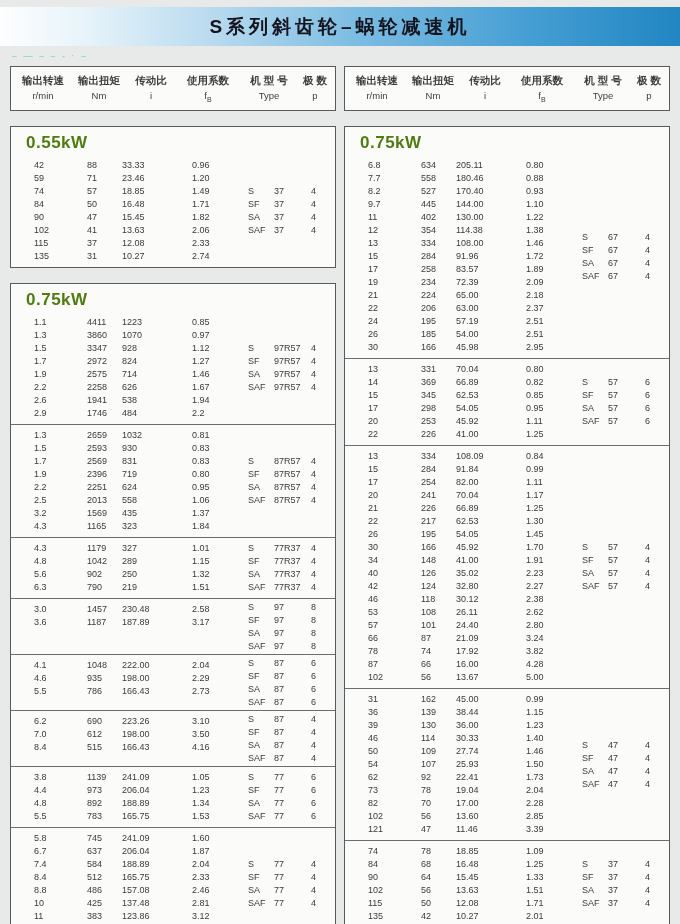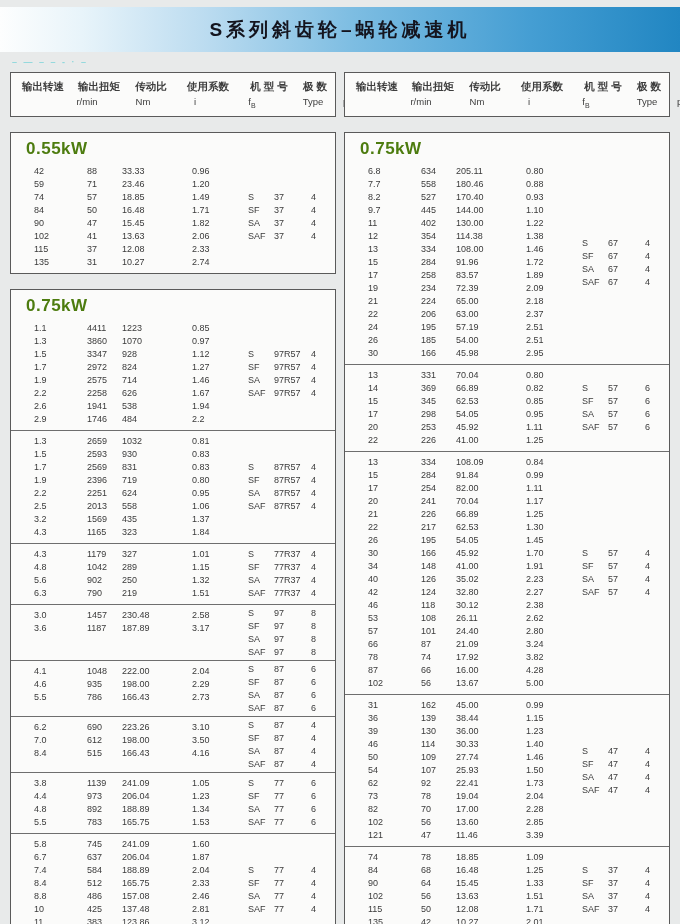--- a/index.html
+++ b/index.html
@@ -2,38 +2,38 @@
 <html><head>
 <meta charset="utf-8">
 <style>
   html,body { margin:0; padding:0; }
   body {
     width:680px; height:924px; overflow:hidden;
     background:#e8eaea;
     font-family:"Liberation Sans", sans-serif;
   }
   .banner {
-    margin-top:7px; height:45px;
+    margin-top:7px; height:39px;
     background:linear-gradient(90deg,#fdfefe 0%,#e8f4fa 12%,#bcdcf0 30%,#7dbde2 52%,#459ed3 78%,#2186c2 100%);
     display:flex; align-items:center; justify-content:center;
   }
   .banner h1 {
     margin:0; font-size:19px; font-weight:bold; color:#14141e; letter-spacing:4px;
   }
   .watermark {
     margin:5px 0 4px 12px; height:11px;
     color:#8fd8dc; font-size:9px; letter-spacing:2px; font-weight:bold;
   }
   .columns { display:flex; gap:8px; padding:0 10px; align-items:flex-start; }
   .col { flex:1; display:flex; flex-direction:column; gap:15px; min-width:0;border-radius:7px; }
   .box { border:1px solid #5a5a5a; background:#fbfbfa; box-sizing:border-box; }
   
   .hrow { display:grid; grid-template-columns:60px 52px 52px 62px 60px 1fr; text-align:center; }
   .hrow.zh  { padding:7px 4px 1px 2px; font-size:10.5px; font-weight:bold; color:#3d3d3d; }
-  .hrow.sub { padding:1px 4px 7px 2px; font-size:9.5px; color:#3d3d3d;margin-left:44px; }
+  .hrow.sub { padding:1px 4px 7px 2px; font-size:9.5px; color:#3d3d3d; }
   .hrow.sub sub { font-size:7px; }
   
   .power-title { font-size:17px; font-weight:bold; color:#4d7c0f; padding:6px 0 2px 15px; letter-spacing:0.5px; }
   .block { position:relative; padding:4px 0; min-height:56px; box-sizing:border-box; }
   .block + .block { border-top:1px solid #6e6e6e; }
   .row {
     display:grid; grid-template-columns:53px 35px 70px 40px;
     padding-left:23px; height:13px; align-items:center;
     font-size:9px; color:#3a3a3a;
   }

